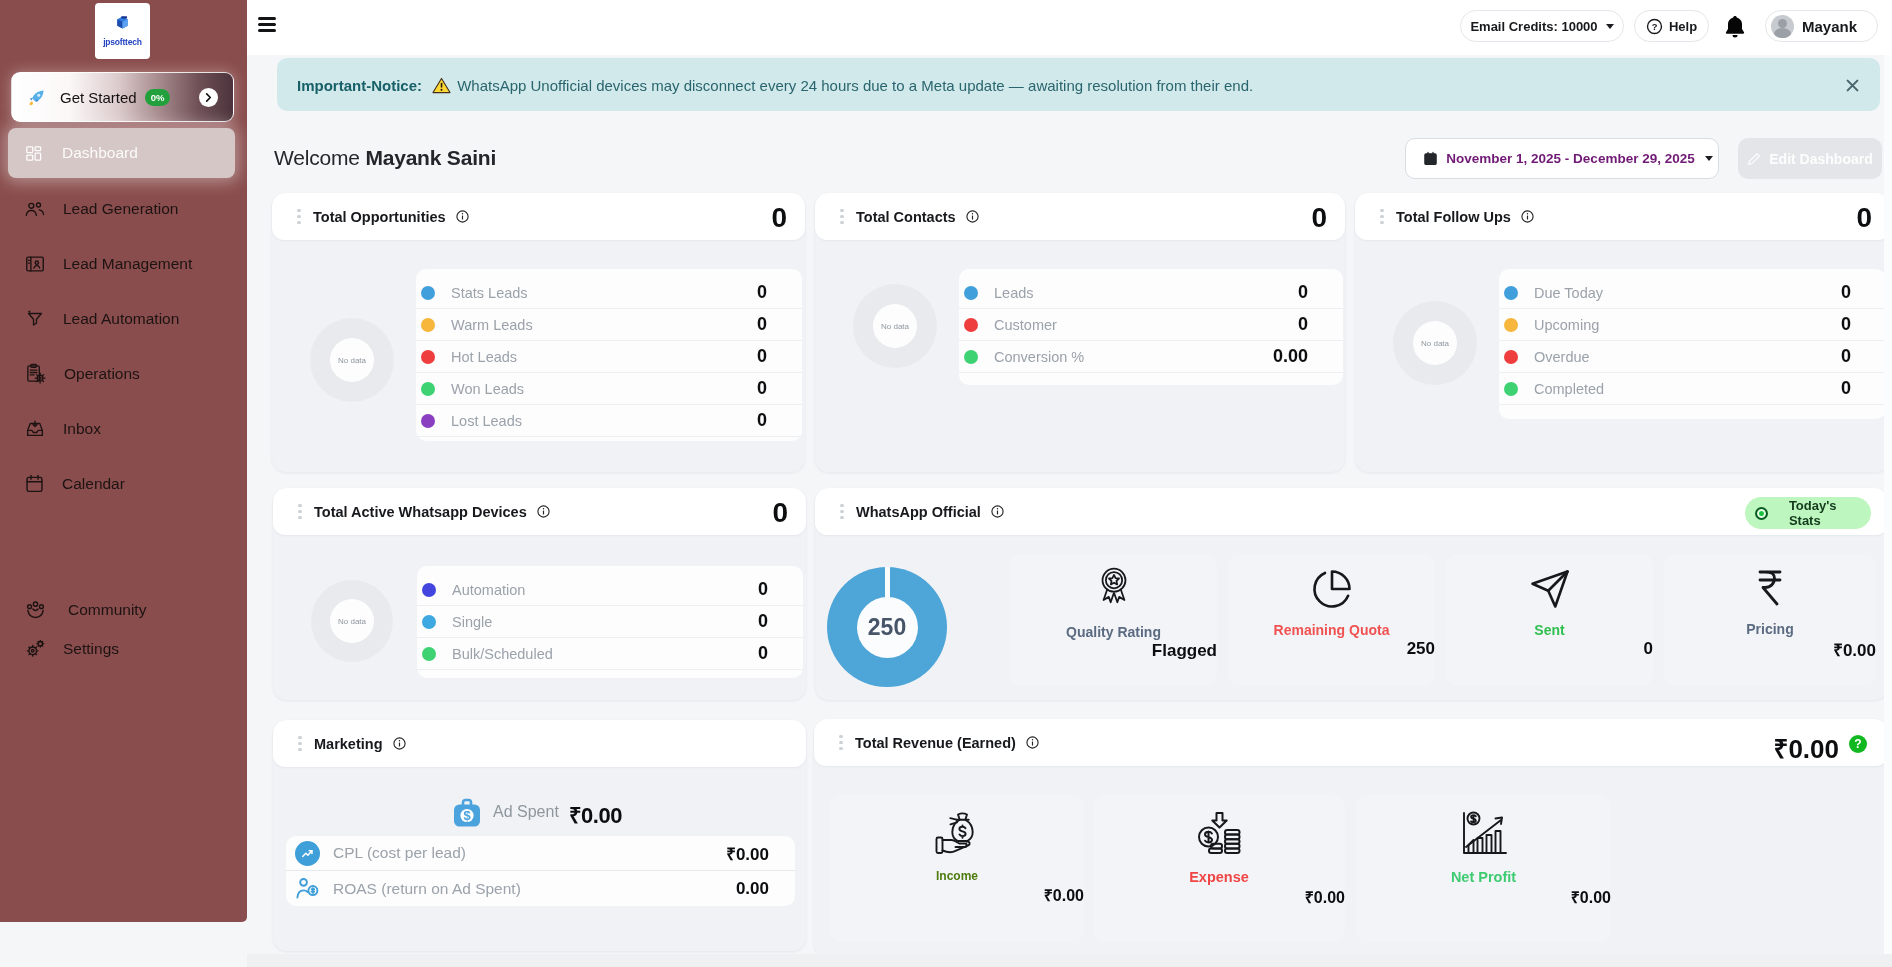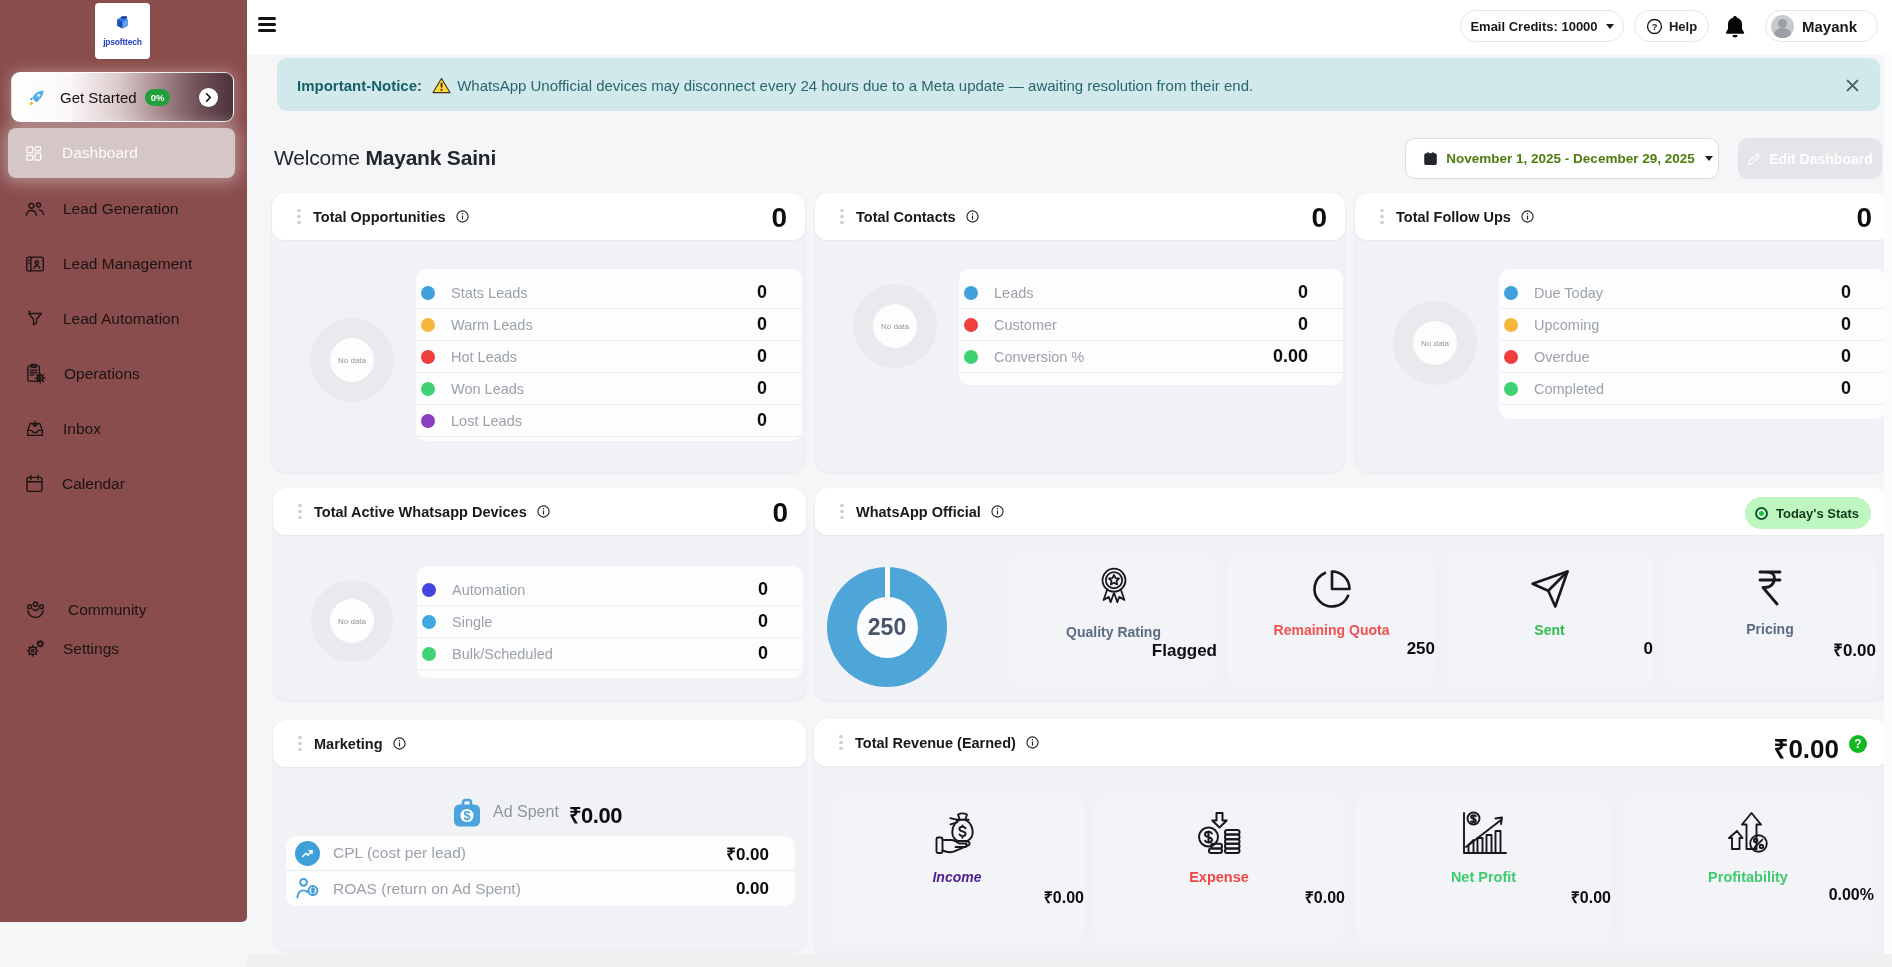--- a/index.html
+++ b/index.html
@@ -28,21 +28,21 @@
 #burger { position:absolute; left:258px; top:17px; width:18px; height:15px; }
 #burger div { height:3px; background:#121416; border-radius:2px; margin-bottom:3.2px; }
 .pill { position:absolute; top:10px; height:32px; border:1px solid #e4e7eb; border-radius:16px; background:#fff; display:flex; align-items:center; justify-content:center; font-size:13px; font-weight:bold; color:#17191c; }
 .caret { display:inline-block; width:0; height:0; border-left:4.5px solid transparent; border-right:4.5px solid transparent; border-top:5px solid #1b1d20; margin-left:8px; }
 
 
 #banner { position:absolute; left:277px; top:58px; width:1603px; height:53px; background:#d2e9ec; border-radius:10px; display:flex; align-items:center; font-size:15px; color:#29656c; padding-top:2px; }
 #banner b { color:#176067; margin-left:20px; }
 #banner .x { position:absolute; right:21px; top:20px; }
 #welcome { position:absolute; left:274px; top:146px; font-size:21px; letter-spacing:-0.2px; color:#23272c; }
-#daterange { position:absolute; left:1405px; top:138px; width:314px; height:41px; background:#fff; border:1px solid #d9dde2; border-radius:10px; display:flex; align-items:center; justify-content:center; font-size:13.5px; font-weight:bold; color:#4d7c0f;padding-left:12px; }
+#daterange { position:absolute; left:1405px; top:138px; width:314px; height:41px; background:#fff; border:1px solid #d9dde2; border-radius:10px; display:flex; align-items:center; justify-content:center; font-size:13.5px; font-weight:bold; color:#701a75;padding-left:12px; }
 #editbtn { position:absolute; left:1738px; top:138px; width:144px; height:41px; background:#e4e5e8; border-radius:10px; display:flex; align-items:center; justify-content:center; font-size:14px; font-weight:bold; color:#fdfdfd; }
 
 
 .card { position:absolute; background:#f0f2f5; border-radius:14px; box-shadow:0 1px 3px rgba(20,30,50,.07); }
 .chead { position:absolute; left:0; top:0; width:100%; height:47px; background:#fff; border-radius:14px 14px 12px 12px; box-shadow:0 1px 2px rgba(20,30,50,.05); display:flex; align-items:center; }
 .dots { width:4px; margin-left:25px; margin-right:12px; }
 .dots i { display:block; width:3.6px; height:3.6px; border-radius:50%; background:#ccd1d6; margin:2.6px 0; }
 .ctitle { font-size:14.5px; font-weight:bold; color:#17191d; }
 .cbig { position:absolute; right:18px; top:9px; font-size:28px; font-weight:800; color:#0d0e10; }
 .info { margin-left:10px; }
@@ -392,21 +392,21 @@
         <i></i>
         <i></i>
       </div>
       <span class="ctitle">WhatsApp Official</span>
     <svg class="info" width="13" height="13" viewBox="0 0 20 20">
         <circle cx="10" cy="10" r="8.6" fill="none" stroke="#222" stroke-width="1.7"></circle>
         <rect x="9.1" y="8.6" width="1.8" height="6" fill="#222"></rect>
         <circle cx="10" cy="5.8" r="1.1" fill="#222"></circle>
       </svg>
   </div>
-  <div class="abs" style="left:930px; top:9px; width:126px; height:32px; border-radius:16px; background:#bdf7bf; display:flex; align-items:center;">
+  <div class="abs" style="left:930px; top:9px; width:126px; height:32px; border-radius:16px; background:#bdf7bf; display:flex; align-items:center;gap:13px;">
     <span style="width:13px; height:13px; border-radius:50%; background:#17c03c; border:2.5px solid #0b5c24; box-shadow:inset 0 0 0 2px #e8ffe8; margin-left:10px;"></span>
     <span style="font-size:13px; font-weight:800; color:#143a1d; margin-left:8px;">Today's Stats</span>
   </div>
   <div class="abs" style="left:12px; top:79px; width:120px; height:120px; border-radius:50%; background:#4da5d8; display:flex; align-items:center; justify-content:center;">
     <div class="abs" style="left:57.5px; top:0; width:5px; height:32px; background:#fbfcfd;"></div>
     <div style="width:61px; height:61px; border-radius:50%; background:#fbfcfd; display:flex; align-items:center; justify-content:center; font-size:23px; font-weight:bold; color:#475569;">250</div>
   </div>
   <div class="statbox" style="left:195px; top:66px; width:207px; height:132px;">
     <svg width="42" height="48" viewBox="0 0 40 46" style="margin-top:10px">
         <g fill="none" stroke="#16181b" stroke-width="1.7" stroke-linecap="round" stroke-linejoin="round">
@@ -519,21 +519,21 @@
         <g fill="none" stroke="#16181b" stroke-width="1.9" stroke-linecap="round" stroke-linejoin="round">
           <path d="M24 5.5c2.7-1.3 6.3-1.3 9 0l-1.7 5.2c4 2.3 7.4 7 7.4 12.3 0 4.3-2 7.4-5.6 9h-9.2c-3.6-1.6-5.6-4.7-5.6-9 0-5.3 3.4-10 7.4-12.3z"></path>
           <path d="M22.3 10.7h12.4"></path>
           <path d="M22.3 10.7l-6-1.5M23 13.4l-6.5 2"></path>
           <path d="M28.5 16.5v1.2m0 9.8v1.2m3-9.4c-.6-1-1.7-1.6-3-1.6-1.8 0-3.1.9-3.1 2.3 0 3.2 6.2 1.6 6.2 4.8 0 1.4-1.3 2.3-3.1 2.3-1.3 0-2.4-.6-3-1.6"></path>
           <rect x="2.5" y="28.5" width="6" height="15.5" rx="1.5"></rect>
           <path d="M8.5 31h9c3.7 0 5.5 2.8 8 3.5h5.5c2.3 0 2.3 3.5 0 3.5h-9.5"></path>
           <path d="M8.5 41.5c5.5 2.3 9.5 2.3 13 .4l12.8-5.6c2.6-1.2 1-4.6-1.7-3.6"></path>
         </g>
       </svg>
-    <div class="slab" style="color:#4c1d95; font-size:14px;font-style:italic;">Income</div>
+    <div class="slab" style="color:#4d7c0f; font-size:12px;">Income</div>
     <div class="sval" style="font-size:16px;">₹0.00</div>
   </div>
   <div class="statbox" style="left:279px; top:76px; width:252px; height:147px;">
     <svg width="46" height="48" viewBox="0 0 46 48" style="margin-top:14px">
         <g fill="none" stroke="#16181b" stroke-width="2" stroke-linecap="round" stroke-linejoin="round">
           <path d="M20.5 4v7.5h-4.2l7.2 7 7.2-7h-4.2V4z"></path>
           <rect x="29" y="21" width="14.5" height="4.6" rx="2.2"></rect>
           <rect x="29" y="25.6" width="14.5" height="4.6" rx="2.2"></rect>
           <rect x="29" y="30.2" width="14.5" height="4.6" rx="2.2"></rect>
           <rect x="29" y="34.8" width="14.5" height="4.6" rx="2.2"></rect>
@@ -553,30 +553,16 @@
           <path d="M4 4v40h42"></path>
           <circle cx="13.5" cy="9.5" r="6"></circle>
           <path d="M13.5 6.1v6.8m2.3-5.7c-.5-.7-1.3-1.1-2.3-1.1-1.4 0-2.4.7-2.4 1.8 0 2.4 4.7 1.2 4.7 3.6 0 1.1-1 1.8-2.4 1.8-1 0-1.8-.4-2.3-1.1"></path>
           <path d="M8.5 44V36l5-5v13M17.5 44V29h5v15M26.5 44V26h5v18M35.5 44V22h5v22"></path>
           <path d="M6 38L41 11M35.5 9.5l6.5-1-1 6.5"></path>
         </g>
       </svg>
     <div class="slab" style="color:#3ecb71; font-size:14.5px;">Net Profit</div>
     <div class="sval" style="font-size:16px;">₹0.00</div>
   </div>
-  <div class="statbox" style="left:808px; top:76px; width:252px; height:147px;">
-    <svg width="46" height="48" viewBox="0 0 46 48" style="margin-top:14px">
-        <g fill="none" stroke="#16181b" stroke-width="1.9" stroke-linecap="round" stroke-linejoin="round">
-          <path d="M26.5 4L36 15.5h-4.5V40h-10V15.5H17z"></path>
-          <path d="M12 22l5.5 7h-3v11H7V29H4z"></path>
-          <circle cx="33.5" cy="34.5" r="8.3"></circle>
-          <path d="M29.6 38.4l7.8-7.8"></path>
-          <circle cx="30.6" cy="31.4" r="1.7"></circle>
-          <circle cx="36.4" cy="37.4" r="1.7"></circle>
-        </g>
-      </svg>
-    <div class="slab" style="color:#3ecb71; font-size:14.5px;">Profitability</div>
-    <div class="sval" style="font-size:16px;">0.00%</div>
-  </div>
 </div>
 
 <div class="abs" style="left:247px; top:954px; width:1645px; height:13px; background:#eef0f2;"></div>
 <div class="abs" style="left:1884px; top:55px; width:8px; height:899px; background:#fbfcfd;"></div>
 
 </body></html>

